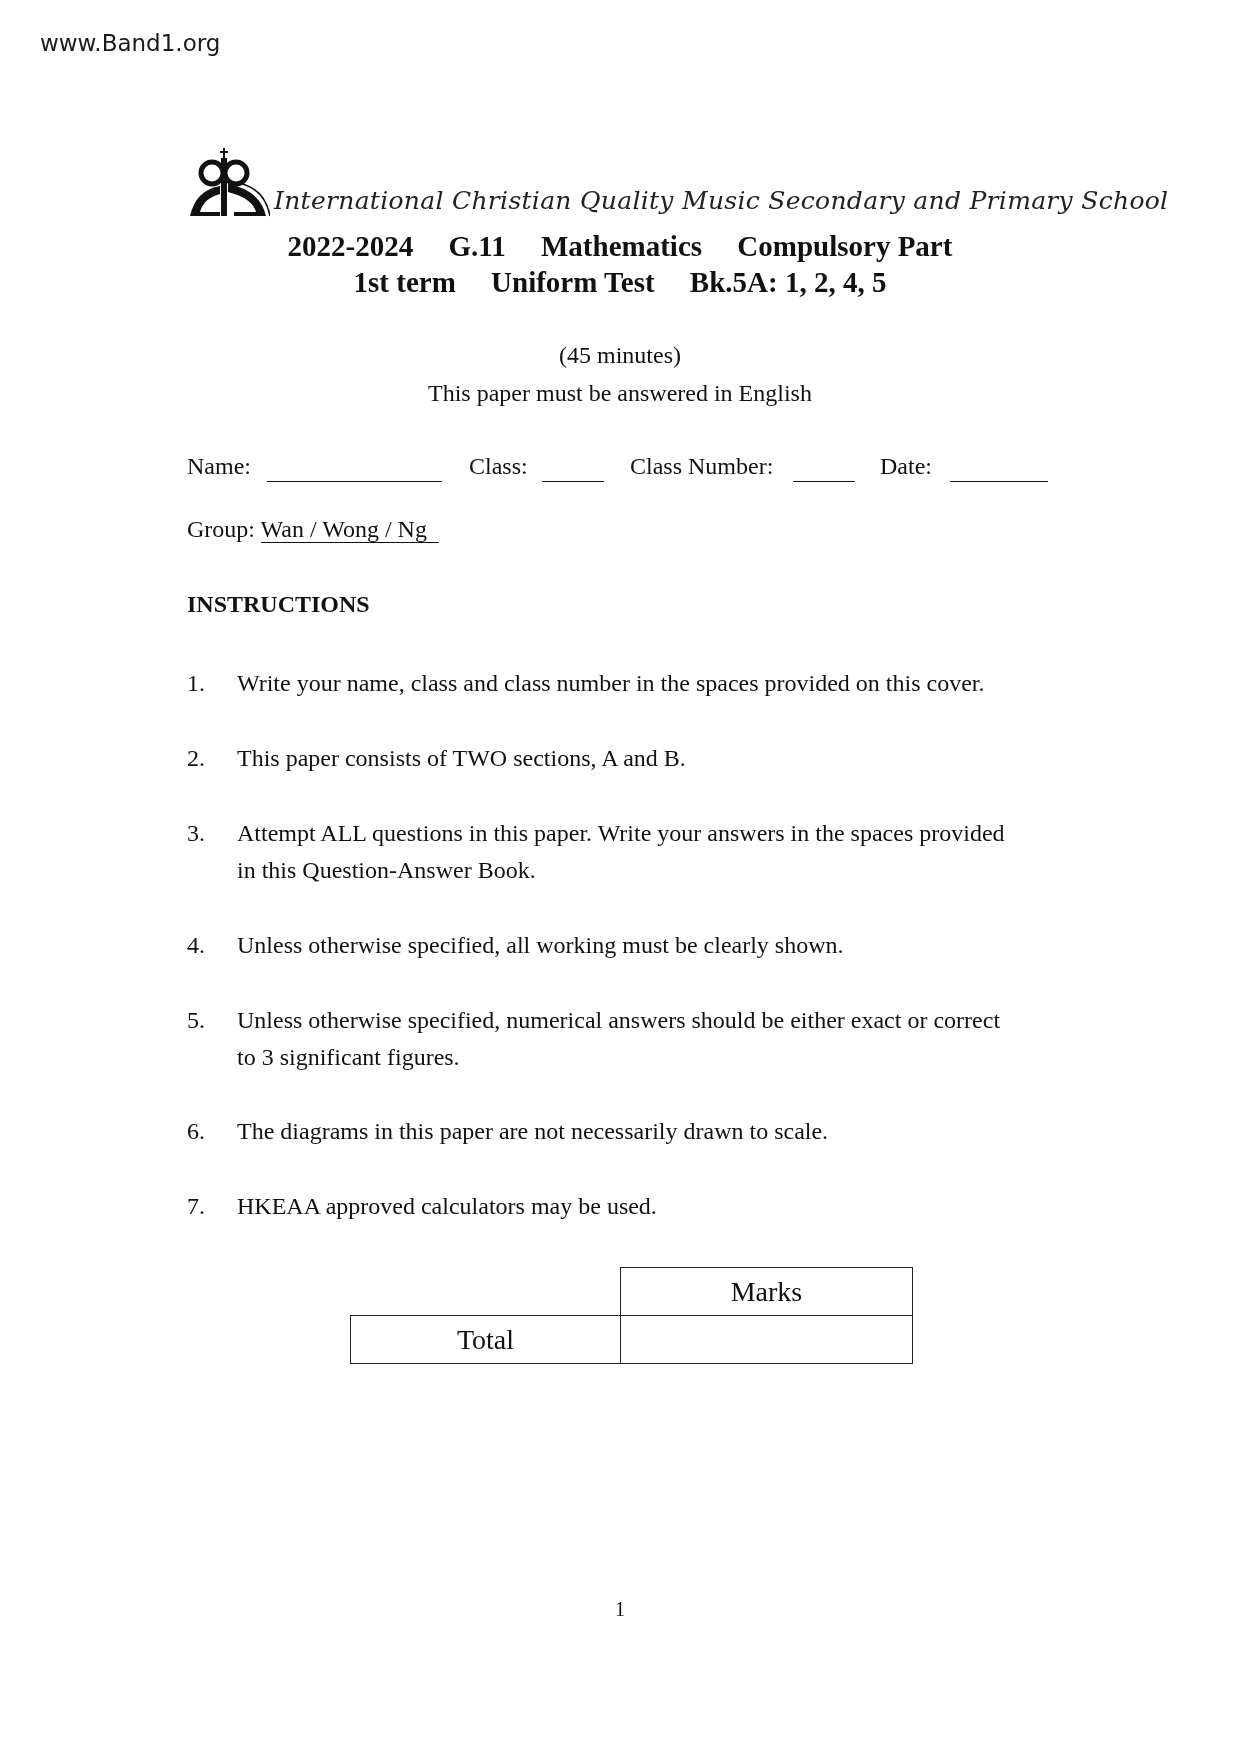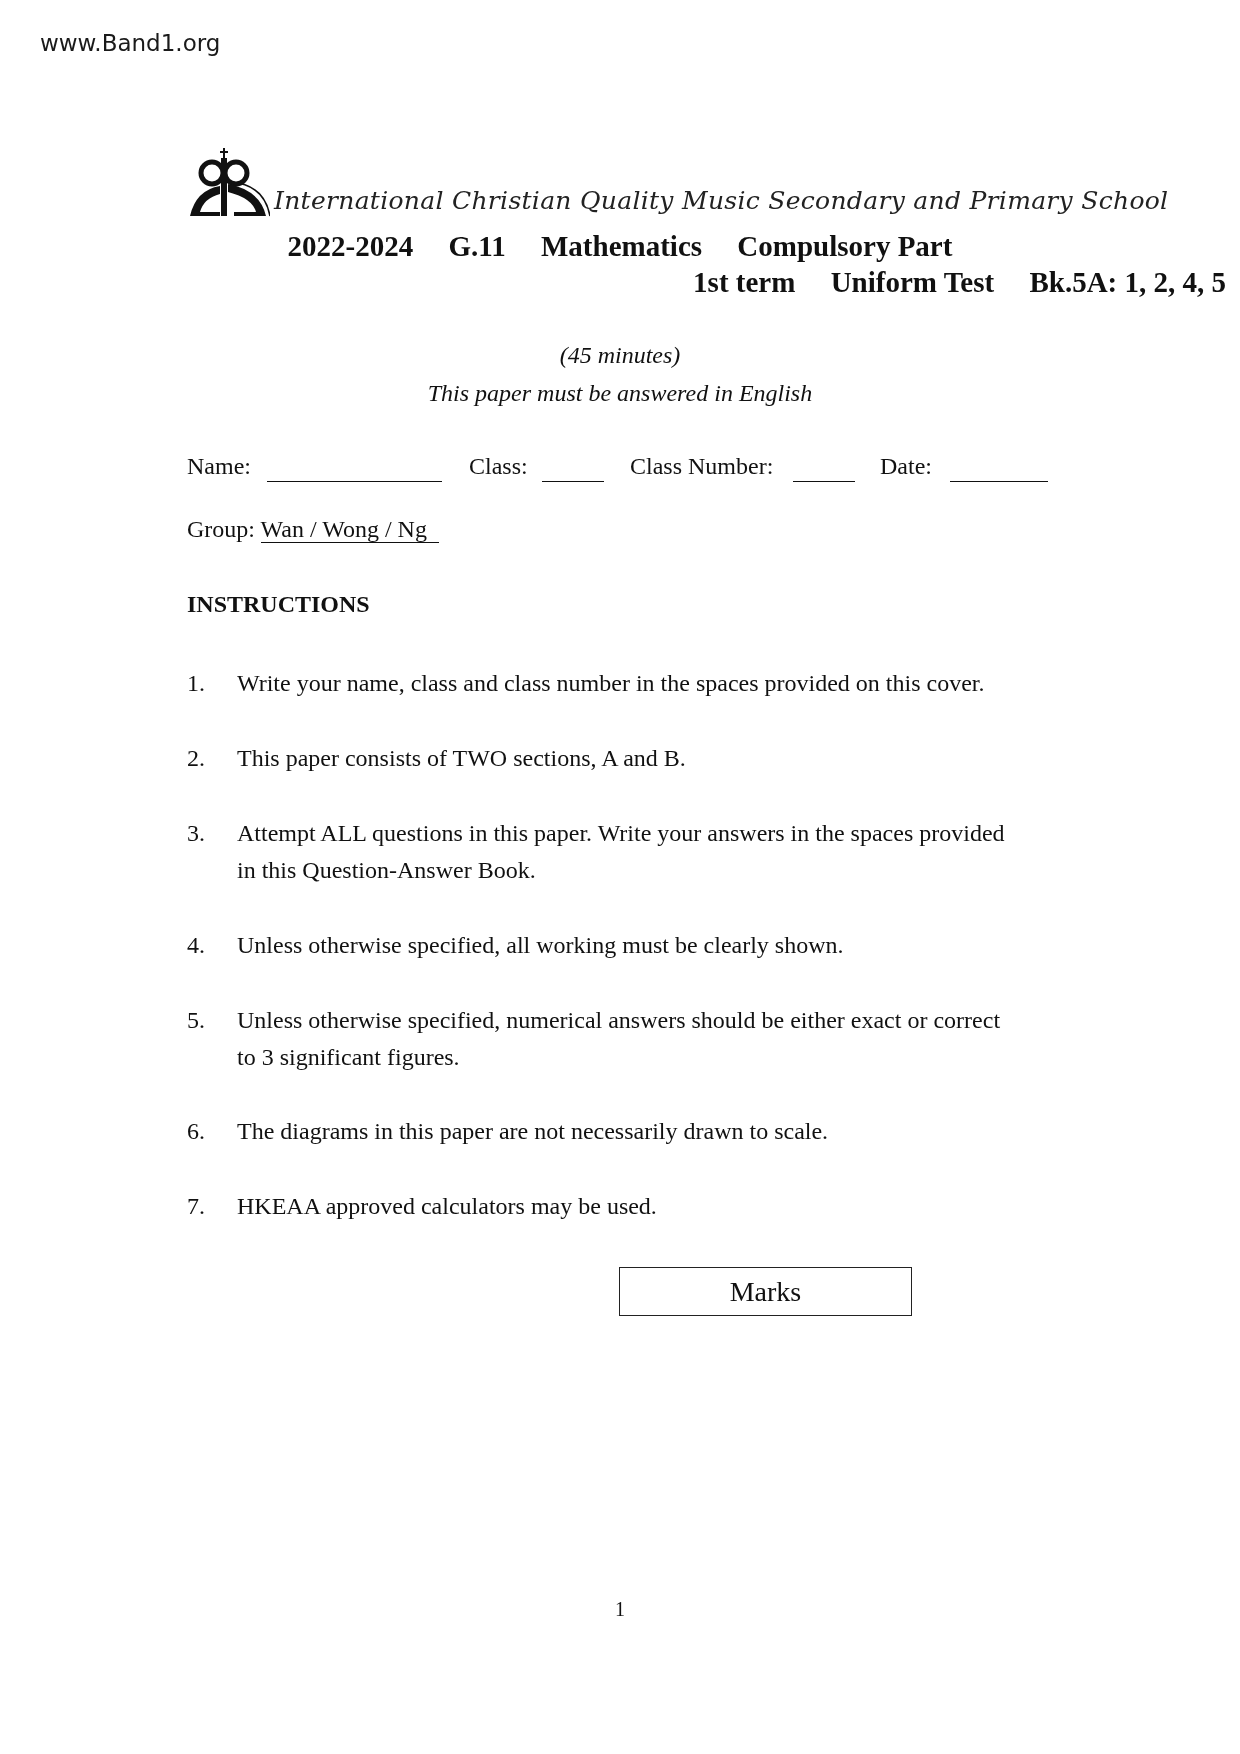--- a/index.html
+++ b/index.html
@@ -5,22 +5,22 @@
   html, body { margin:0; padding:0; background:#ffffff; }
   body { width:1240px; height:1754px; position:relative; overflow:hidden;
          font-family:"Liberation Serif", serif; color:#111; }
   .abs { position:absolute; white-space:nowrap; }
   .watermark { left:40px; top:30px; font-family:"DejaVu Sans", sans-serif; font-size:23px; color:#1a1a1a; }
   .logo { left:186px; top:146px; width:84px; height:72px; }
   .school { left:274px; top:186px; font-family:"DejaVu Serif", serif; font-style:italic; font-size:25px; color:#222; letter-spacing:0.3px;text-align:right; }
   .title { font-weight:bold; font-size:29px; color:#111; }
   .title1 { left:0; width:1240px; top:230px; text-align:center; }
   .title1 span, .title2 span { margin:0 14px; }
-  .title2 { left:0; width:1240px; top:266px; text-align:right; }
-  .center { left:0; width:1240px; text-align:center; font-size:24px;font-style:italic; }
+  .title2 { left:0; width:1240px; top:266px; text-align:center; }
+  .center { left:0; width:1240px; text-align:center; font-size:24px; }
   .t-min { top:342px; }
   .t-eng { top:380px; }
   .fieldrow { top:453px; left:187px; font-size:24px; }
   .fieldrow .lbl { position:absolute; top:0; }
   .fieldrow .line { position:absolute; top:28px; height:0; border-bottom:1.6px solid #111; }
   .group { left:187px; top:516px; font-size:24px; }
   .group u { text-decoration:none; border-bottom:1.6px solid #111; padding-right:12px; }
   .instr-h { left:187px; top:591px; font-size:24px; font-weight:bold; }
   .item { left:187px; font-size:24px; line-height:37px; }
   .item .num { position:absolute; left:0; top:0; }
@@ -113,16 +113,20 @@
   <span class="num">7.</span>
   <span class="txt">HKEAA approved calculators may be used.</span>
 </div>
 
 <table class="marks">
   <tbody>
       <tr>
     <td class="c1 blank"></td>
     <td class="c2">Marks</td>
   </tr>
+  <tr>
+    <td class="c1">Total</td>
+    <td class="c2"></td>
+  </tr>
 </tbody>
   </table>
 
 <div class="abs pageno">1</div>
 
 </body></html>

